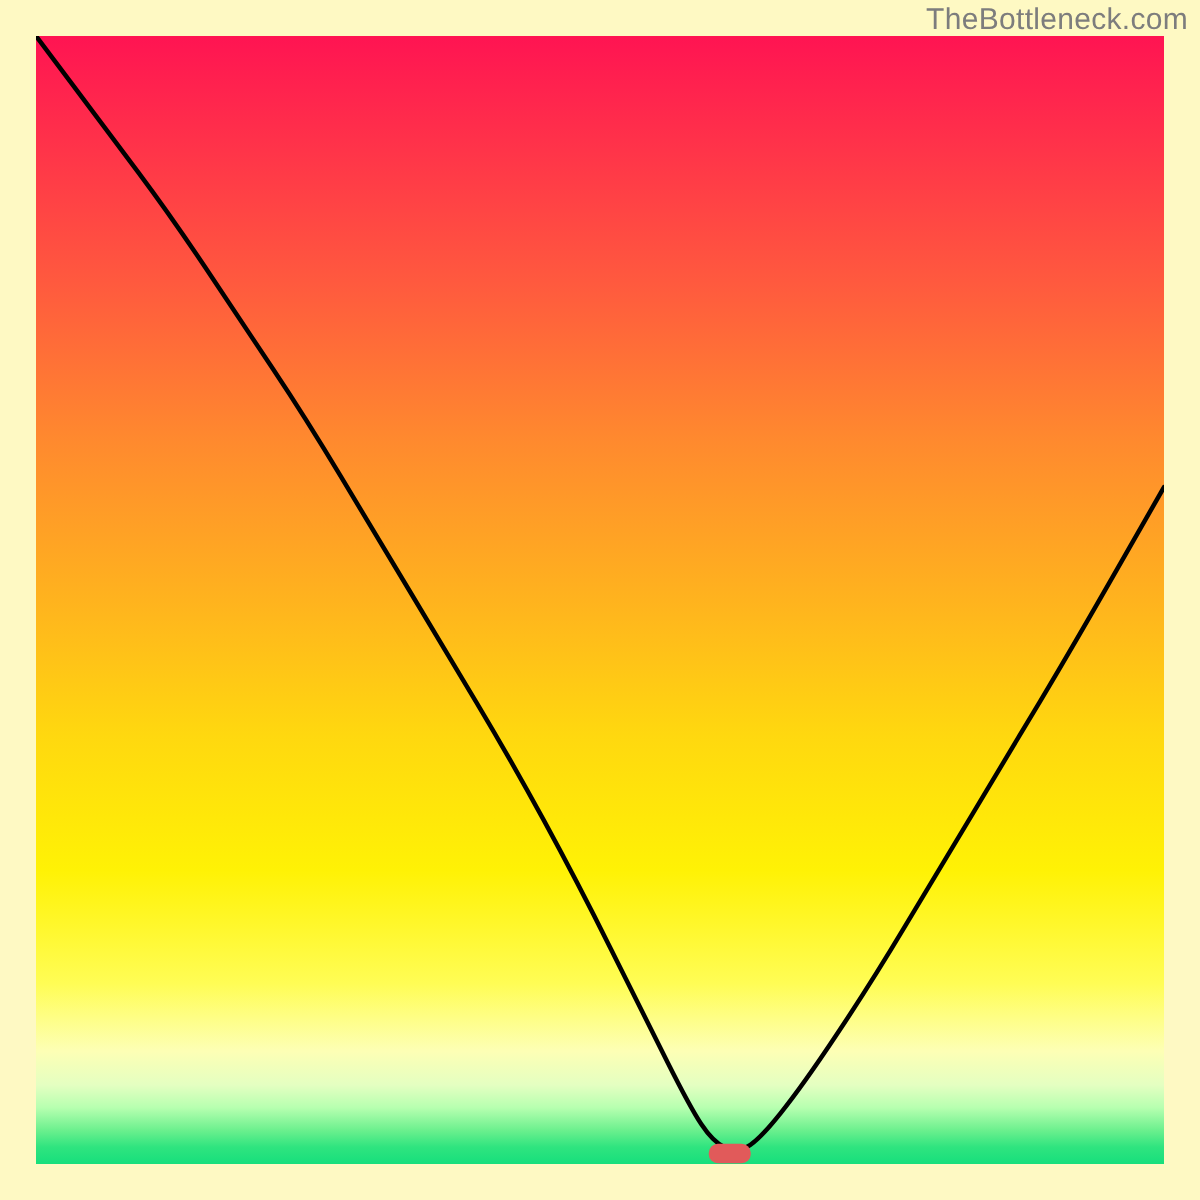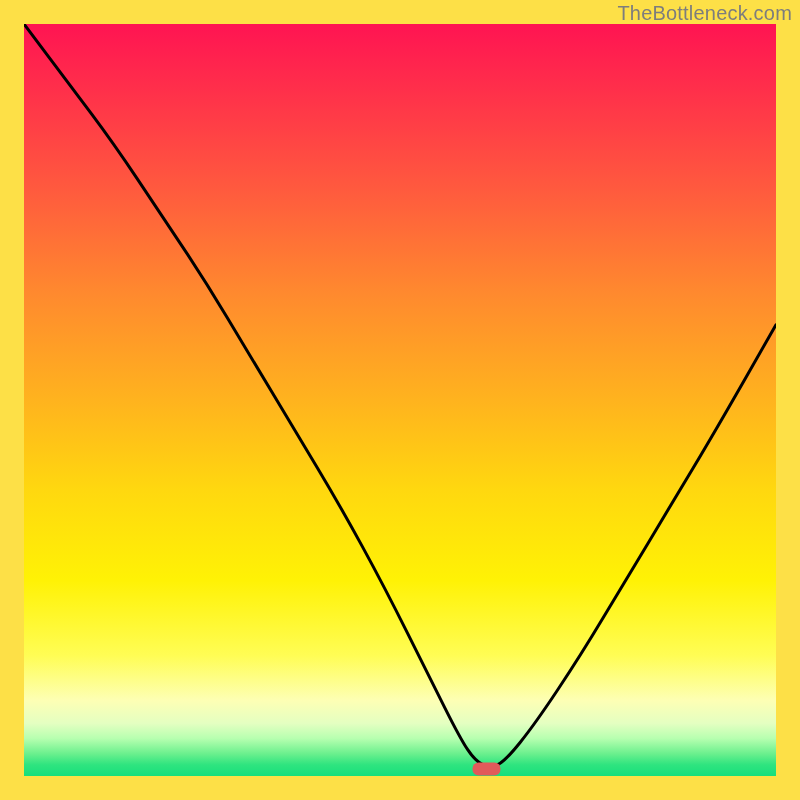--- a/index.html
+++ b/index.html
@@ -8,21 +8,21 @@
     width: 800px;
     height: 800px;
     overflow: hidden;
     background: #000;
     font-family: Arial, Helvetica, sans-serif;
   }
   .frame {
     position: relative;
     width: 800px;
     height: 800px;
-    background: #fde047;
+    background: #fef9c3;
   }
   .plot-area {
     position: absolute;
     left: 24px;
     top: 24px;
     width: 752px;
     height: 752px;
     overflow: hidden;
   }
   .gradient {

